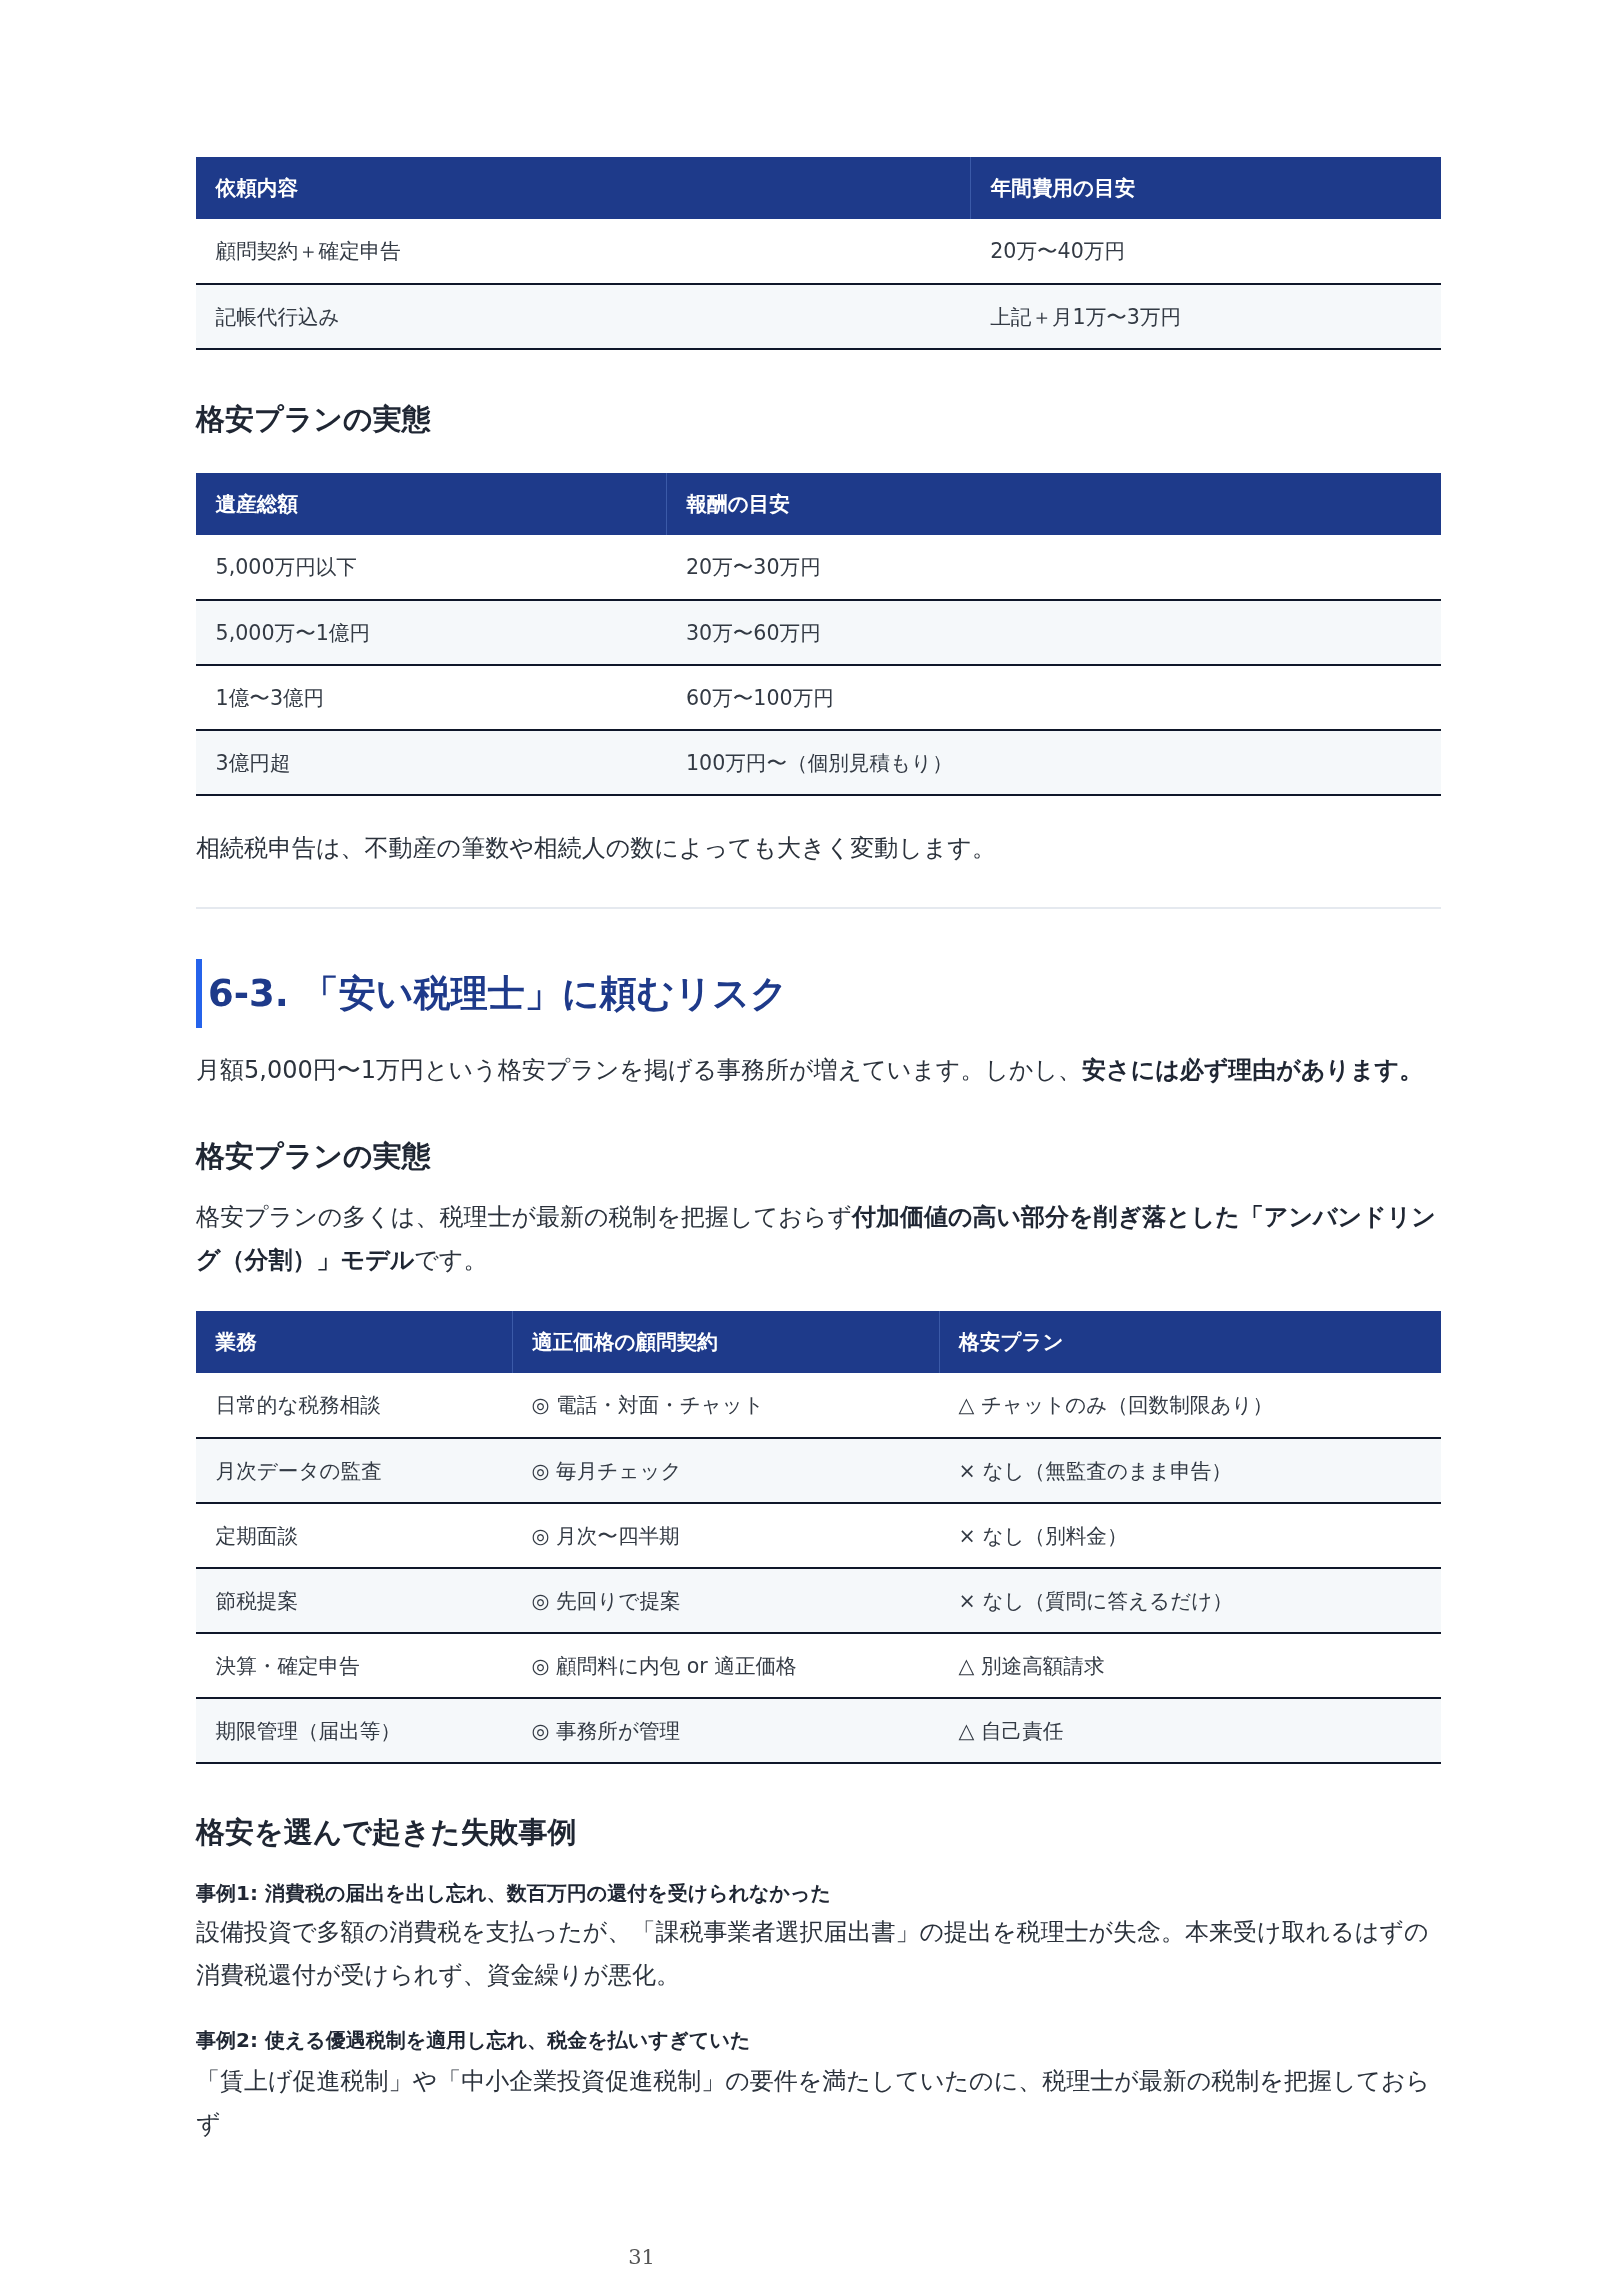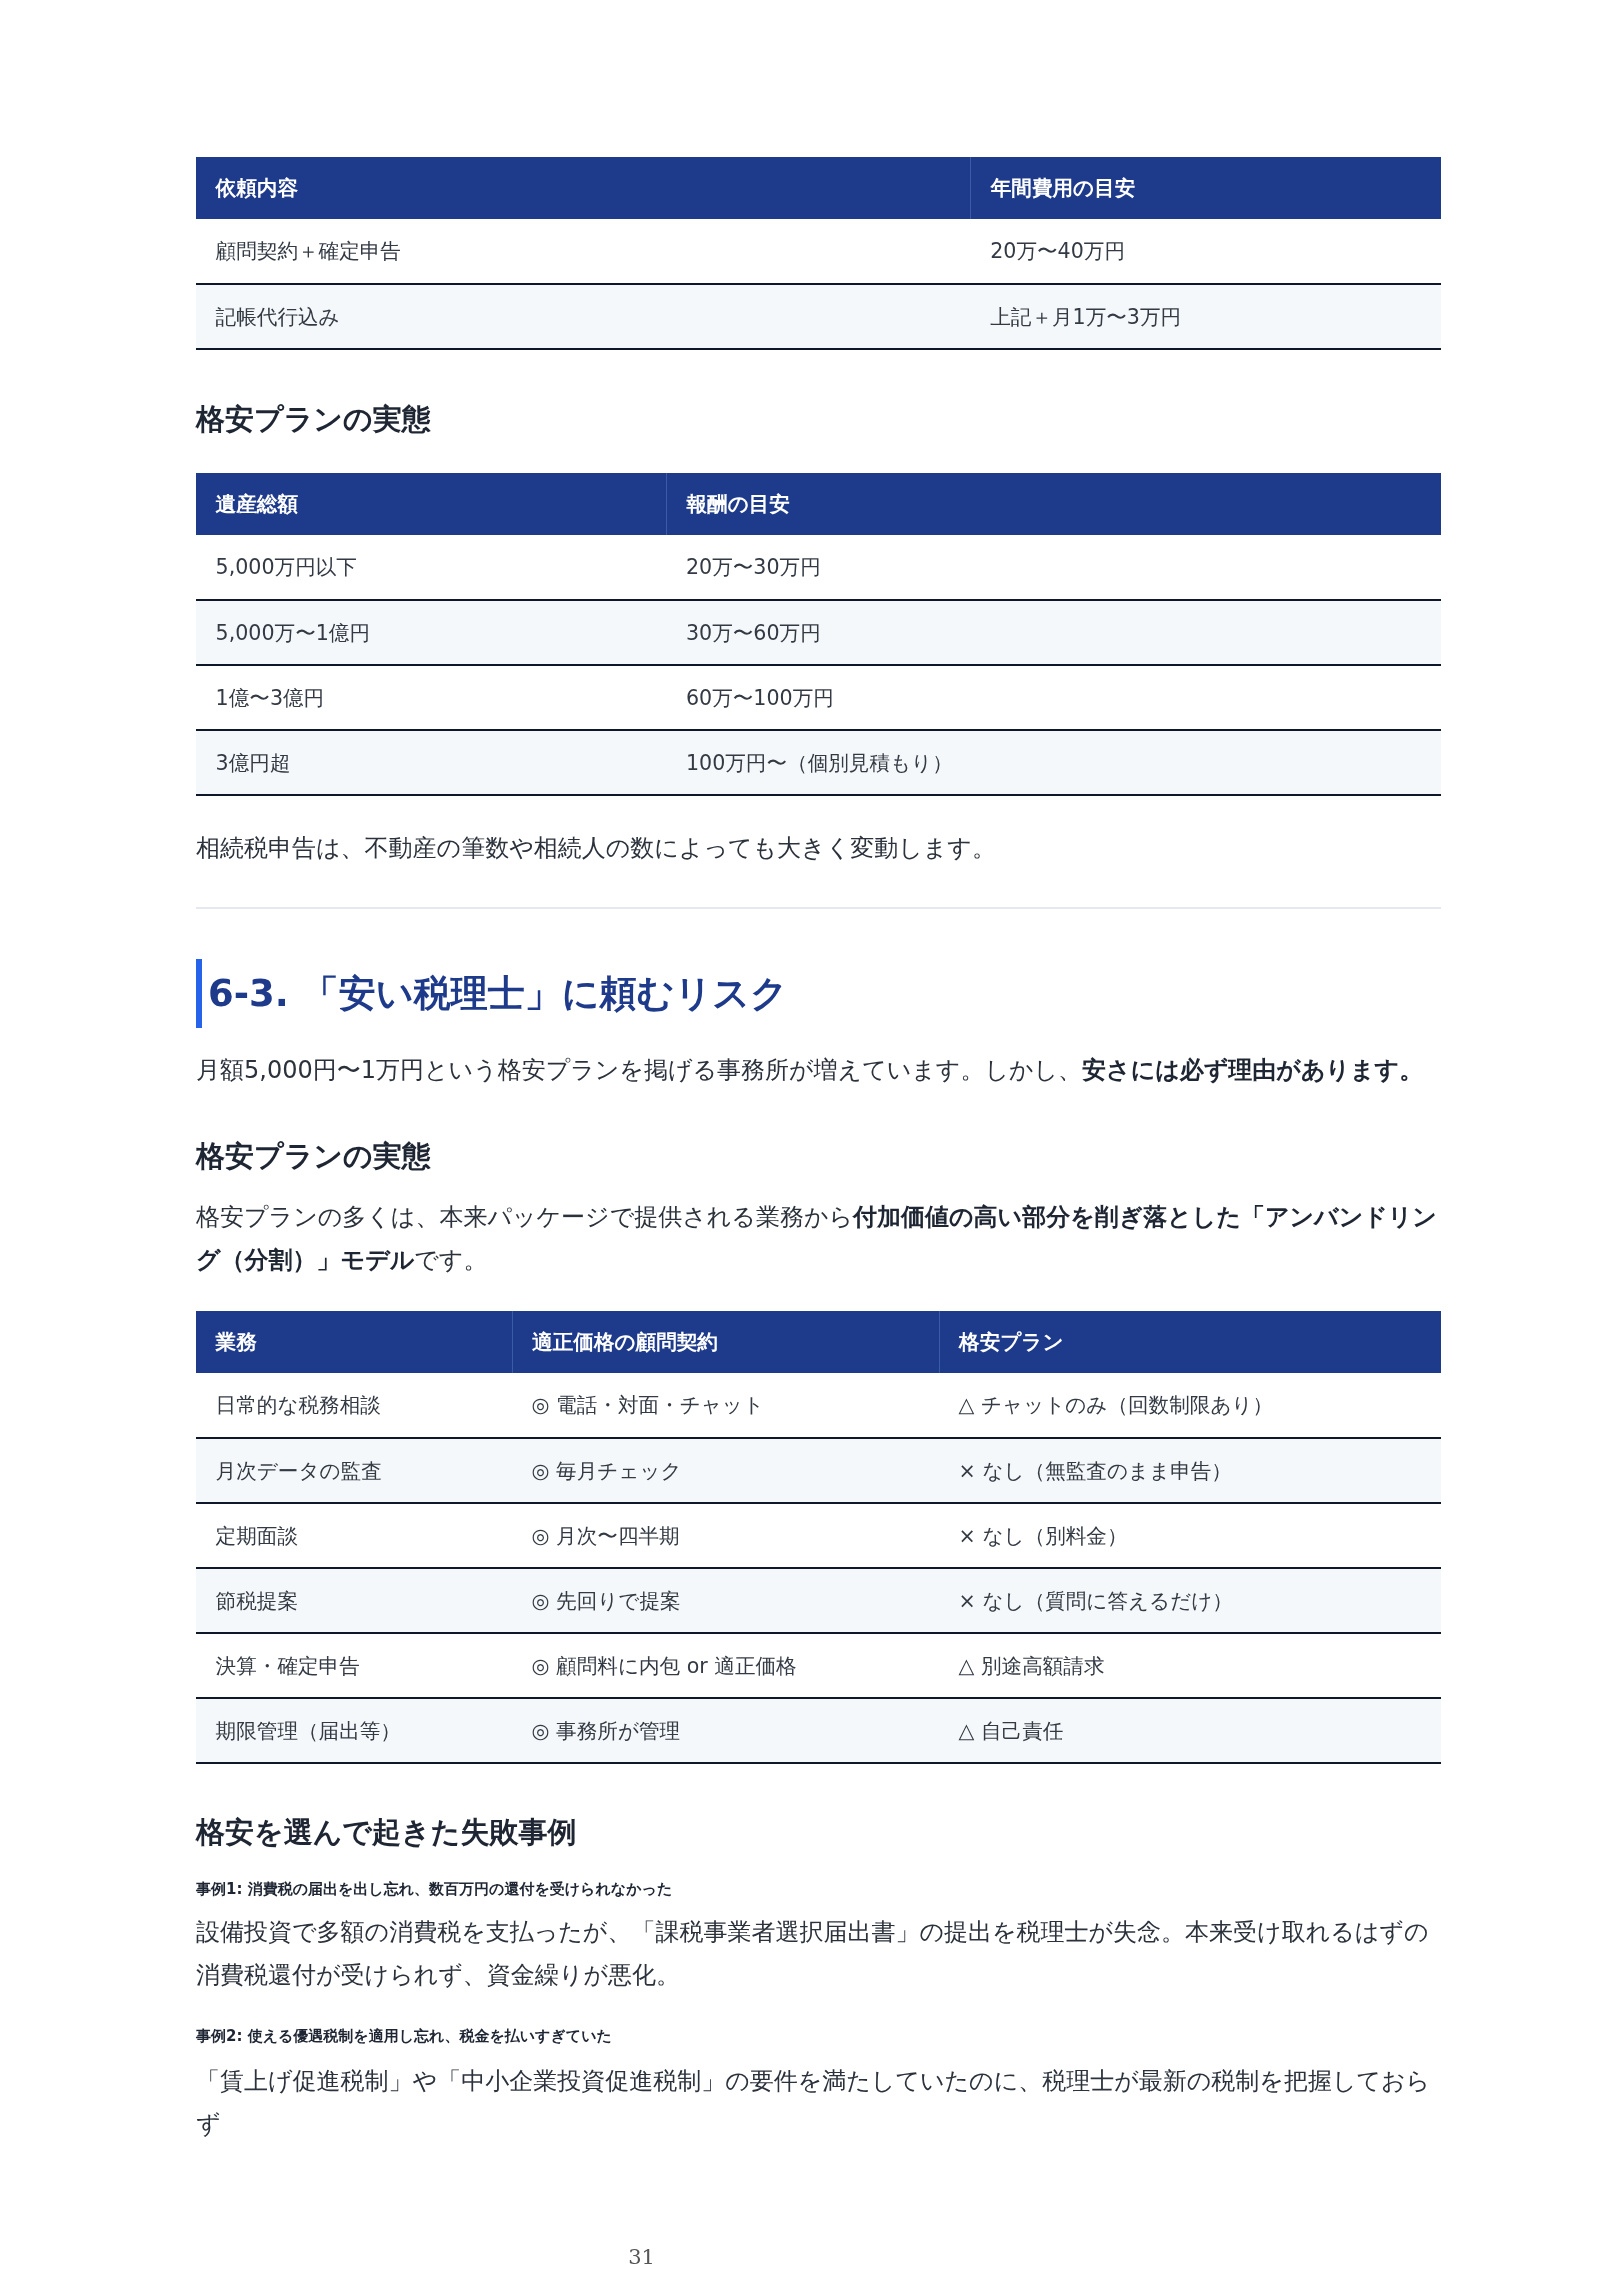--- a/index.html
+++ b/index.html
@@ -56,21 +56,21 @@
   }
   .h2 {
     position: absolute; left: 0; height: 69px;
     border-left: 6.9px solid #2563eb;
     padding-left: 6px;
     font-size: 37px; font-weight: bold; color: #1e3a8a;
     line-height: 69px; white-space: nowrap;
   }
   .case-title {
     position: absolute; left: 0;
-    font-size: 15px; font-weight: bold; color: #1f2633; white-space: nowrap;
+    font-size: 20px; font-weight: bold; color: #1f2633; white-space: nowrap;
   }
   .page-number {
     position: absolute; left: 0; width: 1283px; top: 2245px;
     text-align: center;
     font-family: "DejaVu Serif", "Liberation Serif", serif;
     font-size: 21px; color: #555;
   }
 </style>
 </head>
 <body>
@@ -136,21 +136,21 @@
   <div class="para" style="top:827px;">相続税申告は、不動産の筆数や相続人の数によっても大きく変動します。</div>
 
   <div class="divider" style="top:907px;"></div>
 
   <div class="h2" style="top:959px;">6-3. 「安い税理士」に頼むリスク</div>
 
   <div class="para" style="top:1049px;"><span>月額5,000円〜1万円という格安プランを掲げる事務所が増えています。しかし、</span><b>安さには必ず理由があります。</b></div>
 
   <div class="h3" style="top:1137px;">格安プランの実態</div>
 
-  <div class="para" style="top:1196px;"><span>格安プランの多くは、本来パッケージで提供される業務から</span><b>付加価値の高い部分を削ぎ落とした「アンバンドリング（分割）」モデル</b><span>です。</span></div>
+  <div class="para" style="top:1196px;"><span>格安プランの多くは、税理士が最新の税制を把握しておらず</span><b>付加価値の高い部分を削ぎ落とした「アンバンドリング（分割）」モデル</b><span>です。</span></div>
 
   <table class="tbl" style="top:1311px;">
     <colgroup>
         <col style="width:316px">
         <col style="width:427px">
         <col style="width:502px">
       </colgroup>
     <thead>
       <tr>
         <th>業務</th>

